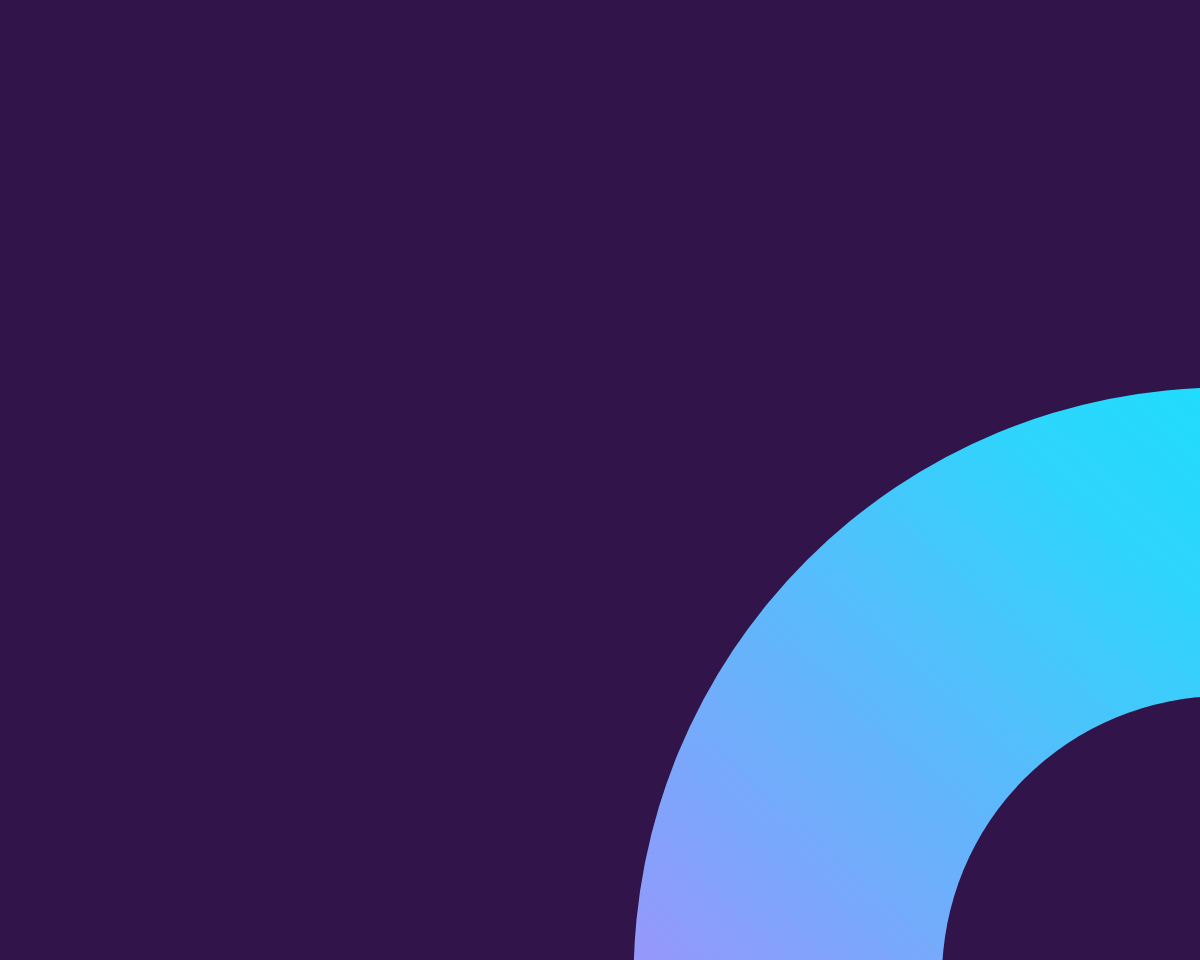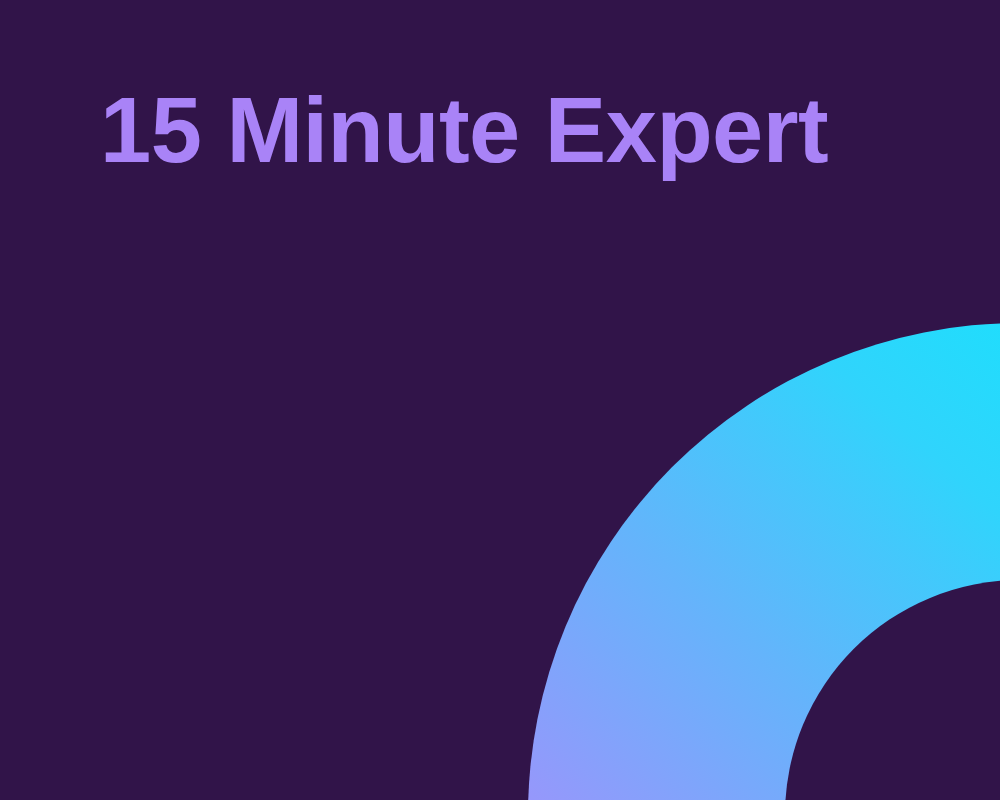--- a/index.html
+++ b/index.html
@@ -66,17 +66,14 @@
       </linearGradient>
       <mask id="ringMask">
         <rect x="0" y="0" width="1000" height="800" fill="black"></rect>
         <circle cx="1020" cy="815" r="492" fill="white"></circle>
         <circle cx="1020" cy="815" r="235" fill="black"></circle>
       </mask>
     </defs>
     <rect x="0" y="0" width="1000" height="800" fill="url(#ringGrad)" mask="url(#ringMask)"></rect>
   </svg>
 
-  <div class="title-block">
-    <h1 class="title">15 Minute Expert</h1>
-  </div>
 
 </div>
 
 </body></html>

